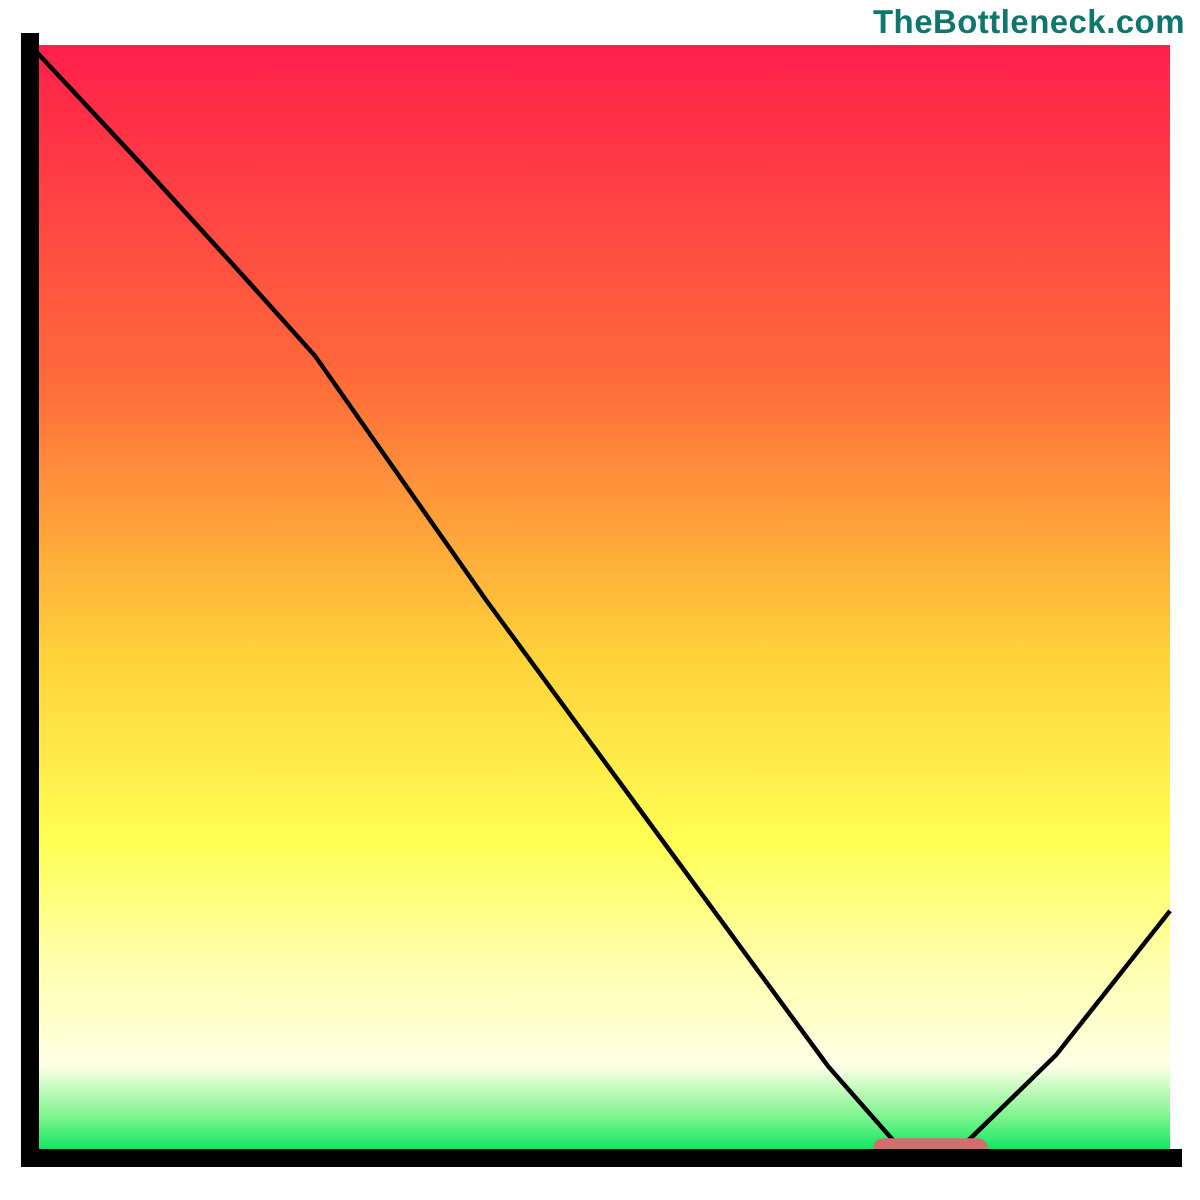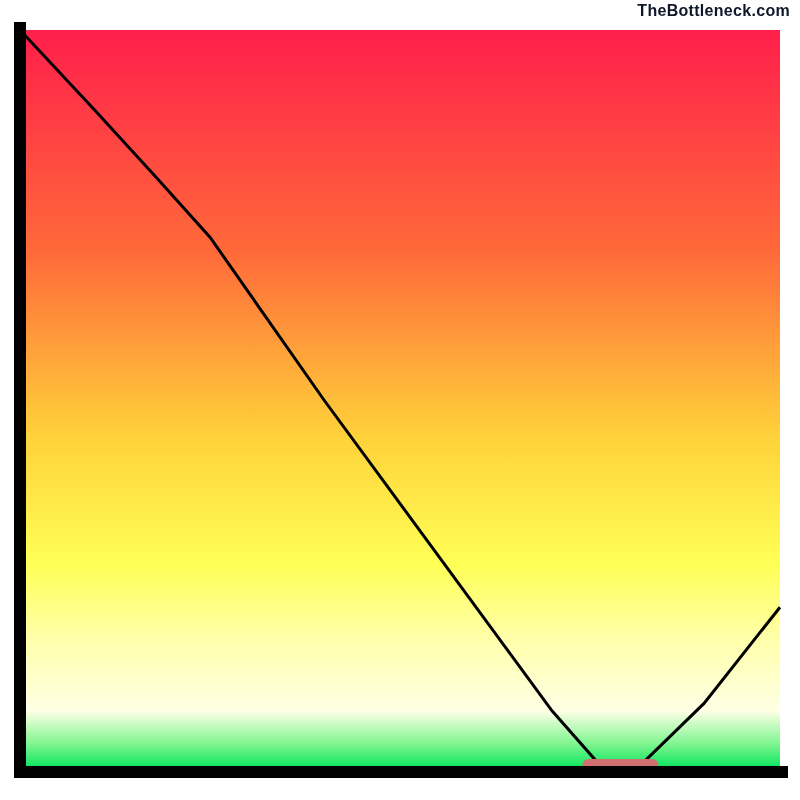--- a/index.html
+++ b/index.html
@@ -12,23 +12,23 @@
   }
   .stage {
     position: relative;
     width: 800px;
     height: 800px;
   }
   .watermark {
     position: absolute;
     top: 2px;
     right: 10px;
-    font-size: 16px;
+    font-size: 22px;
     font-weight: 600;
-    color: #0f172a;
+    color: #0f766e;
     letter-spacing: 0.3px;
     user-select: none;
     text-align: center;
   }
   svg.chart {
     position: absolute;
     left: 0;
     top: 0;
   }
 </style>

